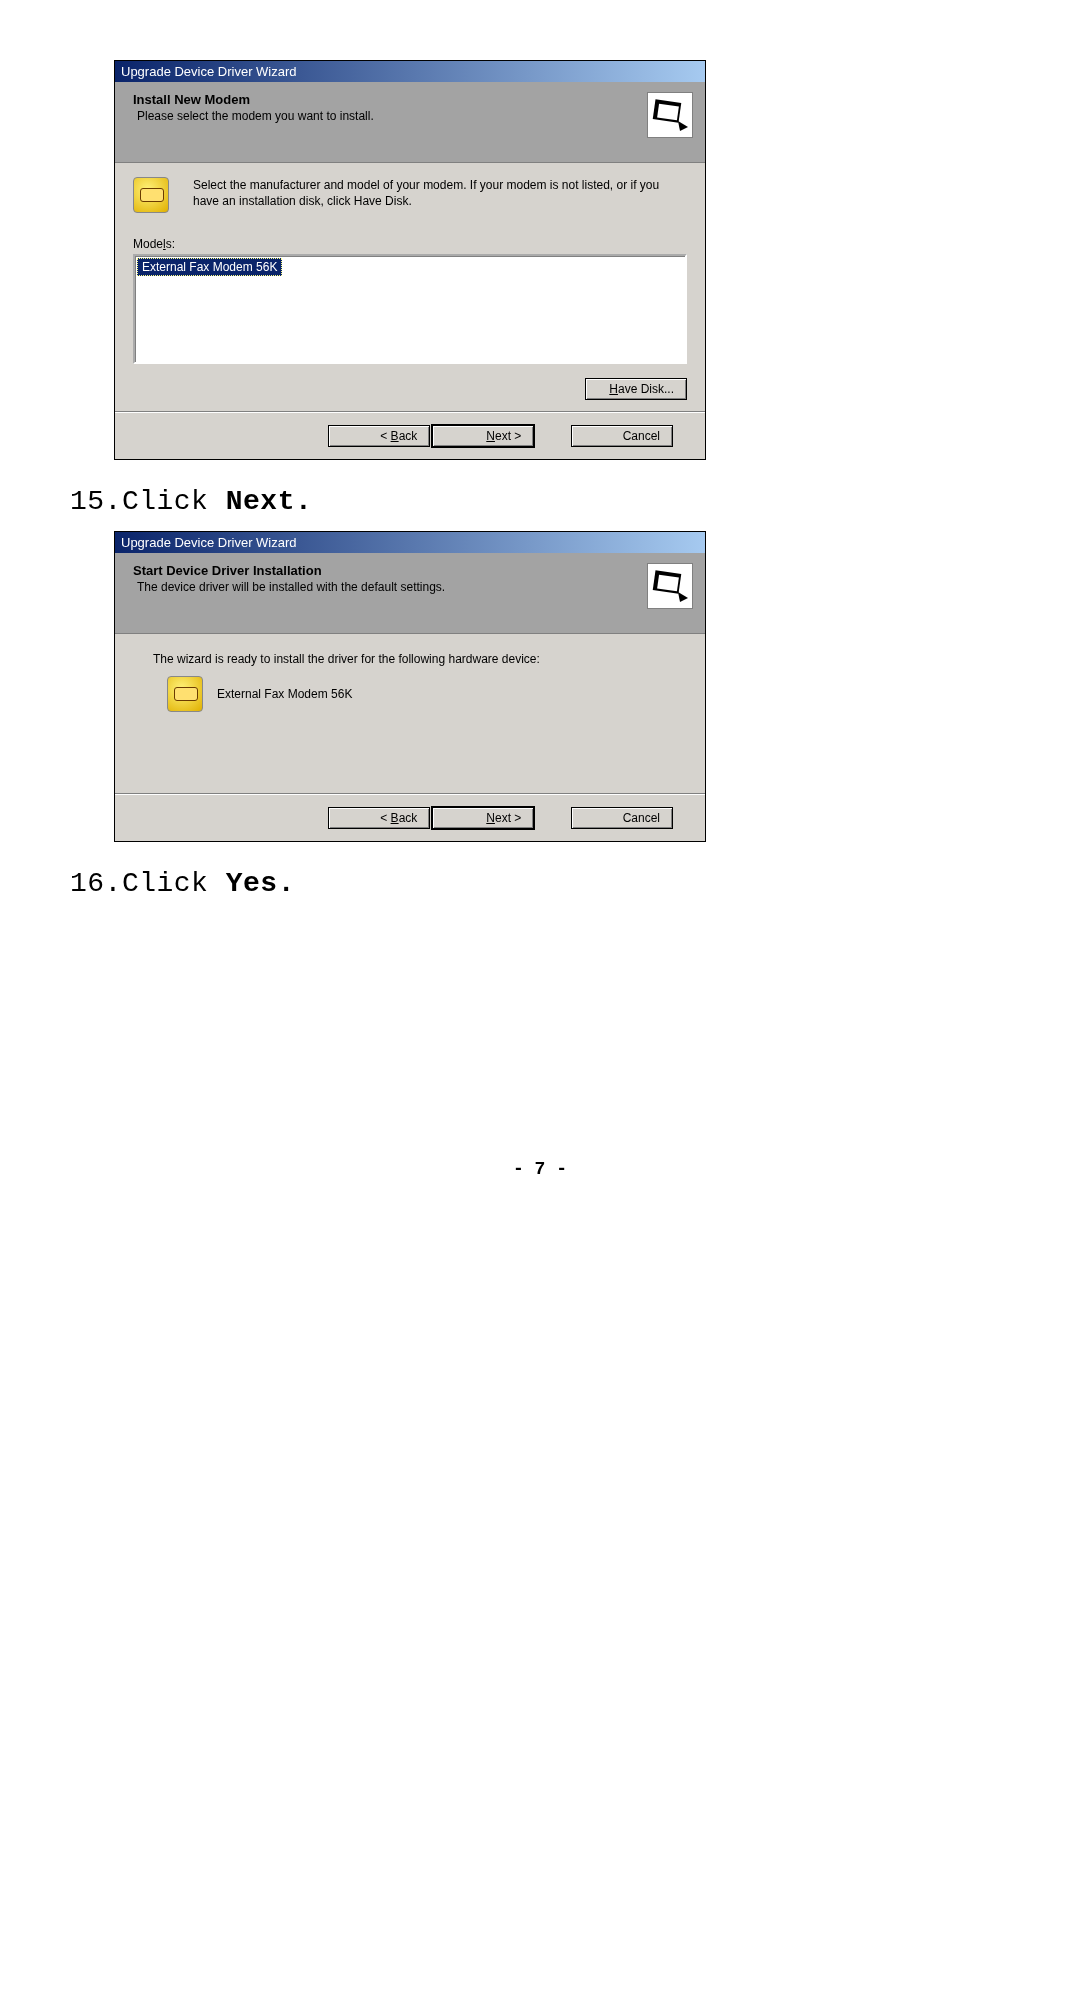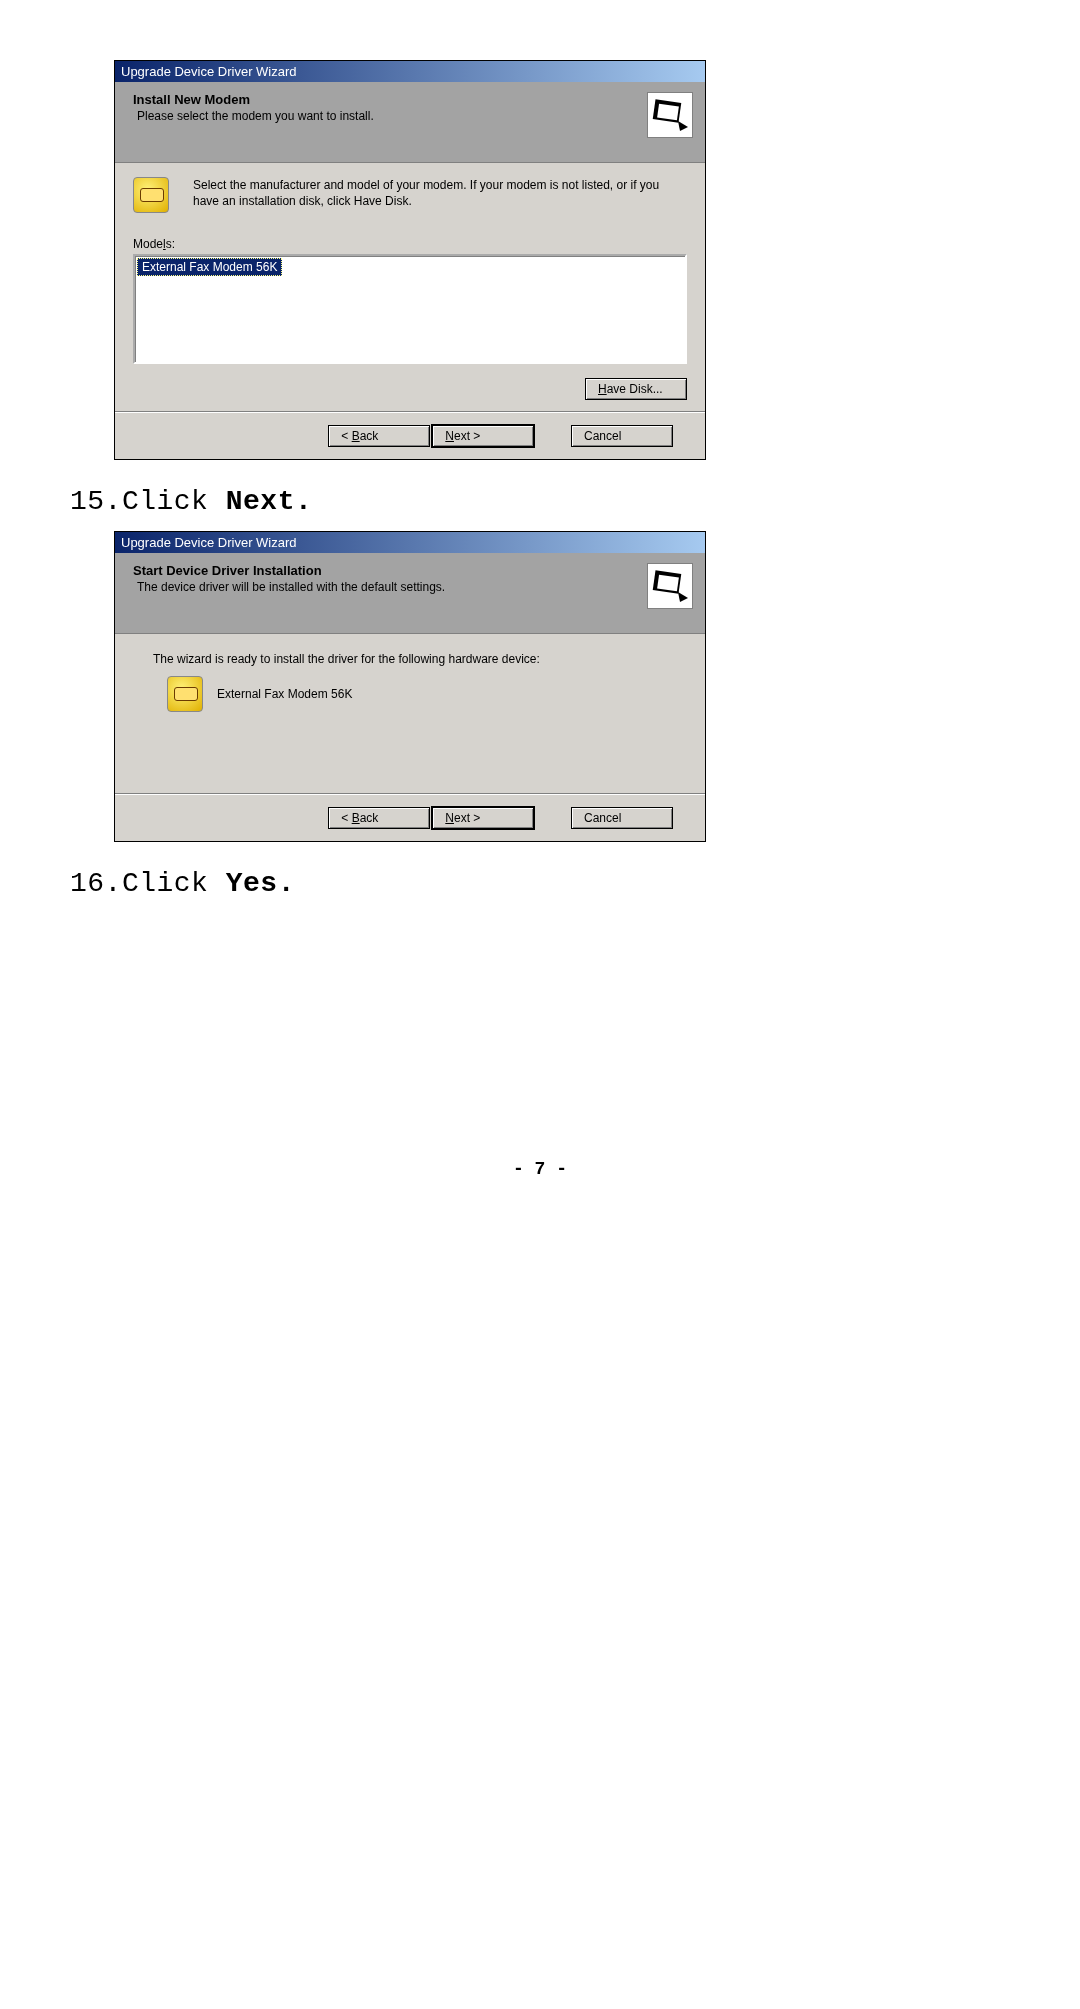--- a/index.html
+++ b/index.html
@@ -125,21 +125,21 @@
   }
   .win-btn {
     display: inline-block;
     min-width: 76px;
     padding: 3px 12px;
     background: #d6d3ce;
     border: 1px solid #000;
     box-shadow: inset 1px 1px 0 #fff, inset -1px -1px 0 #808080;
     font-family: Tahoma, Arial, sans-serif;
     font-size: 12px;
-    text-align: left;
+    text-align: right;
     cursor: pointer;
   }
   .win-btn.default {
     box-shadow: 0 0 0 1px #000, inset 1px 1px 0 #fff, inset -1px -1px 0 #808080;
   }
   .win-btn u { text-decoration: underline; }
   .wizard .footer {
     border-top: 1px solid #fff;
     box-shadow: 0 -1px 0 #808080;
     padding: 12px 32px;

